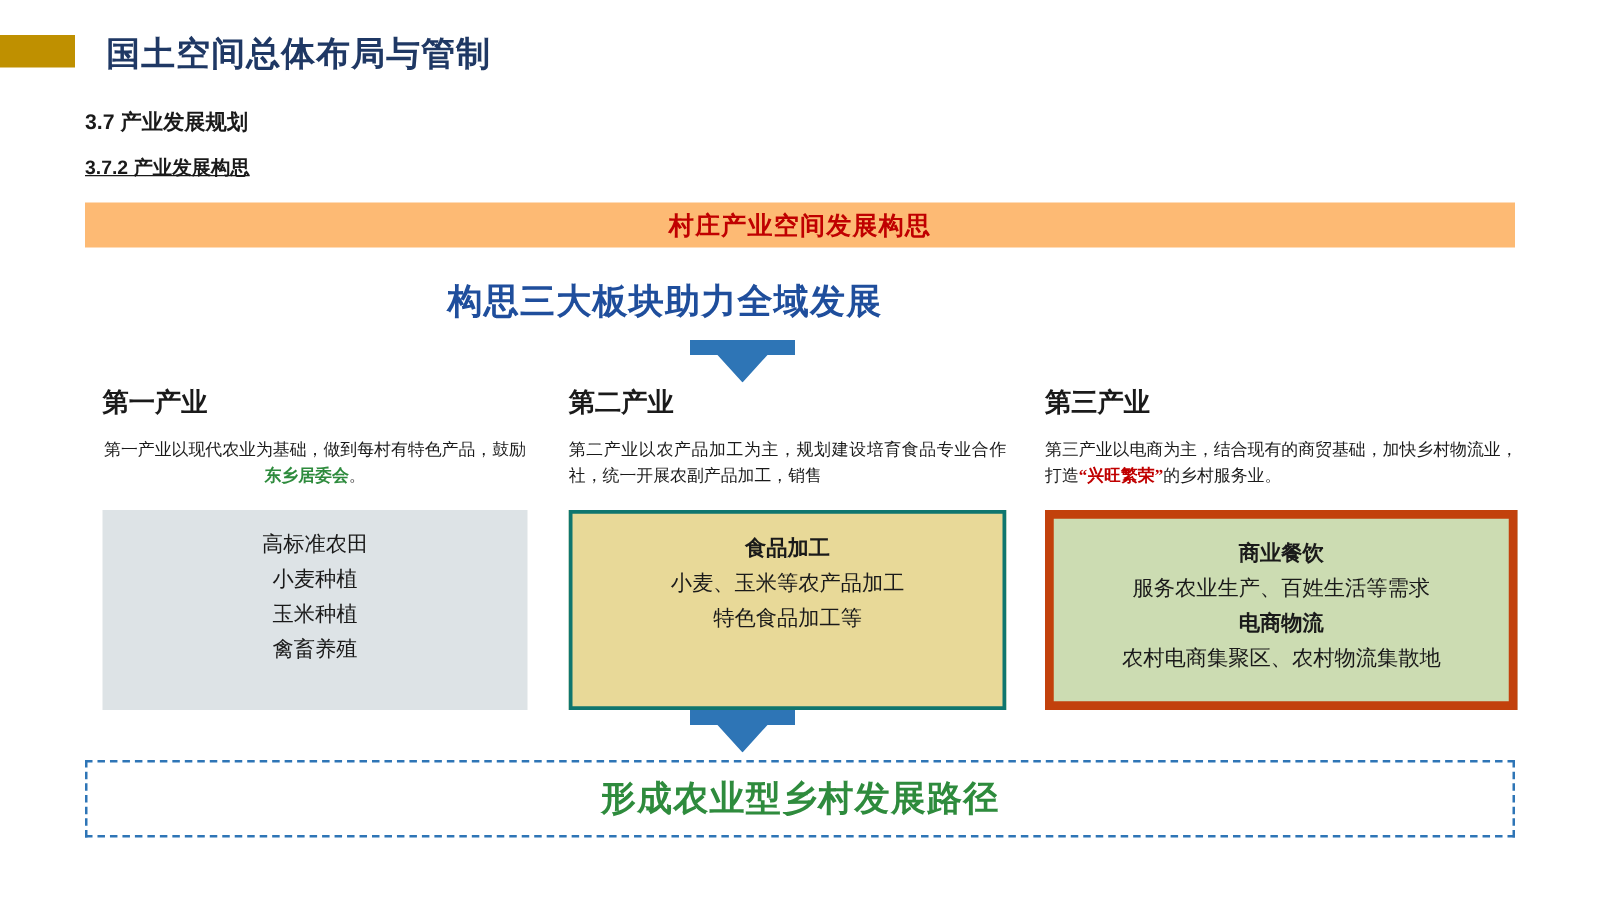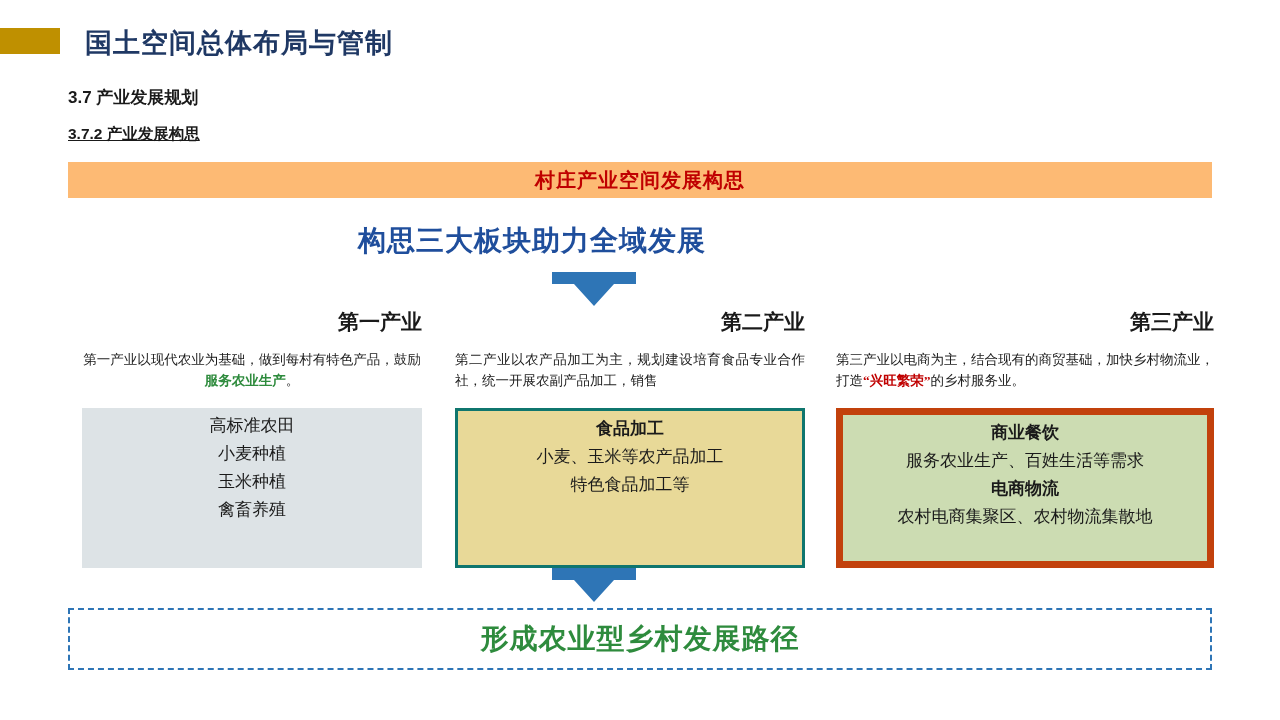--- a/index.html
+++ b/index.html
@@ -127,41 +127,41 @@
   
   .col {
     position: absolute;
     top: 308px;
   }
   .col-1 { left: 82px;  width: 340px; }
   .col-2 { left: 455px; width: 350px; }
   .col-3 { left: 836px; width: 378px; }
 
   .col-title {
-    text-align: right;
+    text-align: left;
     font-size: 21px;
     font-weight: bold;
     color: #1a1a1a;
     margin-bottom: 14px;
     font-family: Liberation Mono, monospace;
   }
   .col-desc {
     font-size: 13.5px;
     color: #1a1a1a;
     line-height: 1.55;
     text-align: justify;
   }
   .col-1 .col-desc { text-align: center; }
   .hl-green { color: #2e8b3d; font-weight: bold; }
   .hl-red   { color: #c00000; font-weight: bold; font-family: Liberation Serif, serif; }
 
   .box {
     margin-top: 16px;
     box-sizing: border-box;
-    padding: 4px 10px;
+    padding: 14px 10px;
     text-align: center;
     font-size: 17px;
     color: #1a1a1a;
     line-height: 1.65;
   }
   .box-gray   { background: #dde3e6; height: 160px; }
   .box-yellow { background: #e8d998; border: 3px solid #0f766e; height: 160px; }
   .box-green  { background: #ccdcb2; border: 7px solid #c2410c; height: 160px; }
 
   
@@ -203,21 +203,21 @@
 
 <div class="arrow-top">
   <svg width="84" height="34" viewBox="0 0 84 34">
     <polygon class="arrow-shape" points="0,0 84,0 84,12 62,12 42,34 22,12 0,12"></polygon>
   </svg>
 </div>
 
 <div class="col col-1">
   <div class="col-title">第一产业</div>
   <div class="col-desc">
-    <span>第一产业以现代农业为基础，做到每村有特色产品，鼓励</span><span class="hl-green">服务农业生产</span><span>。</span>
+    <span>第一产业以现代农业为基础，做到每村有特色产品，鼓励</span><span class="hl-green">东乡居委会</span><span>。</span>
   </div>
   <div class="box box-gray">
     <div>高标准农田</div>
     <div>小麦种植</div>
     <div>玉米种植</div>
     <div>禽畜养殖</div>
   </div>
 </div>
 
 <div class="col col-2">

